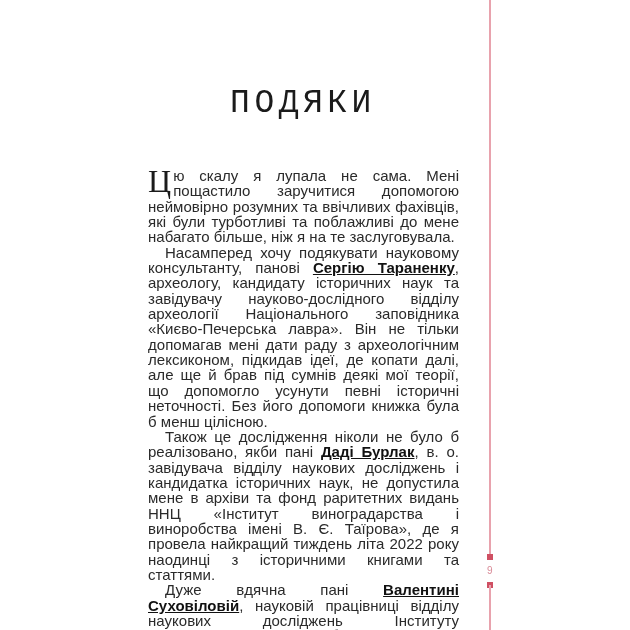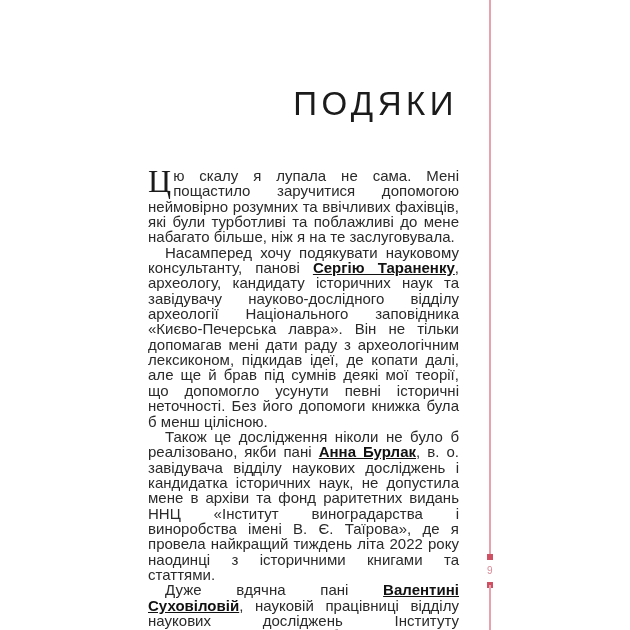--- a/index.html
+++ b/index.html
@@ -59,22 +59,22 @@
     color: #d98b98;
     letter-spacing: 0.2px;
   }
 
   
   .chapter-title {
     position: absolute;
     left: 148px;
     top: 62px;
     width: 310px;
-    text-align: right;
-    font-family: Liberation Sans, sans-serif;
+    text-align: center;
+    font-family: Liberation Mono, monospace;
     font-size: 33px;
     line-height: 40px;
     font-weight: 400;
     letter-spacing: 4.5px;
     color: #1b1b1b;
     text-transform: uppercase;
     white-space: nowrap;
   }
 
   
@@ -128,17 +128,17 @@
   <div class="rule-cap rule-cap-upper"></div>
   <div class="folio">9</div>
   <div class="rule-cap rule-cap-lower"></div>
   <div class="margin-rule margin-rule-bottom"></div>
 
   <h1 class="chapter-title">ПОДЯКИ</h1>
 
   <div class="text-column">
     <p class="body-par par-dropcap">Цю скалу я лупала не сама. Мені пощастило заручитися допомогою неймовірно розумних та ввічливих фахівців, які були турботливі та поблажливі до мене набагато більше, ніж я на те заслуговувала.</p>
     <p class="body-par">Насамперед хочу подякувати науковому консультанту, панові <b>Сергію Тараненку</b>, археологу, кандидату історичних наук та завідувачу науково-дослідного відділу археології Національного заповідника «Києво-Печерська лавра». Він не тільки допомагав мені дати раду з археологічним лексиконом, підкидав ідеї, де копати далі, але ще й брав під сумнів деякі мої теорії, що допомогло усунути певні історичні неточності. Без його допомоги книжка була б менш цілісною.</p>
-    <p class="body-par">Також це дослідження ніколи не було б реалізовано, якби пані <b>Анна Бурлак</b>, в. о. завідувача відділу наукових досліджень і кандидатка історичних наук, не допустила мене в архіви та фонд раритетних видань ННЦ «Інститут виноградарства і виноробства імені В. Є. Таїрова», де я провела найкращий тиждень літа 2022 року наодинці з історичними книгами та статтями.</p>
+    <p class="body-par">Також це дослідження ніколи не було б реалізовано, якби пані <b>Даді Бурлак</b>, в. о. завідувача відділу наукових досліджень і кандидатка історичних наук, не допустила мене в архіви та фонд раритетних видань ННЦ «Інститут виноградарства і виноробства імені В. Є. Таїрова», де я провела найкращий тиждень літа 2022 року наодинці з історичними книгами та статтями.</p>
     <p class="body-par">Дуже вдячна пані <b>Валентині Суховіловій</b>, науковій працівниці відділу наукових досліджень Інституту виноградарства і виноробства імені В. Є. Таїрова з питань інтелектуальної власності та маркетингу інновацій, а також <b>Марії Даді</b>, завідувачці архіву, — вони показували та розказували, поїли смачним чаєм із печивом і радили, як хутчіш потрапити до бомбосховища під час обстрілів.</p>
   </div>
 
 </div>
 
 </body></html>

